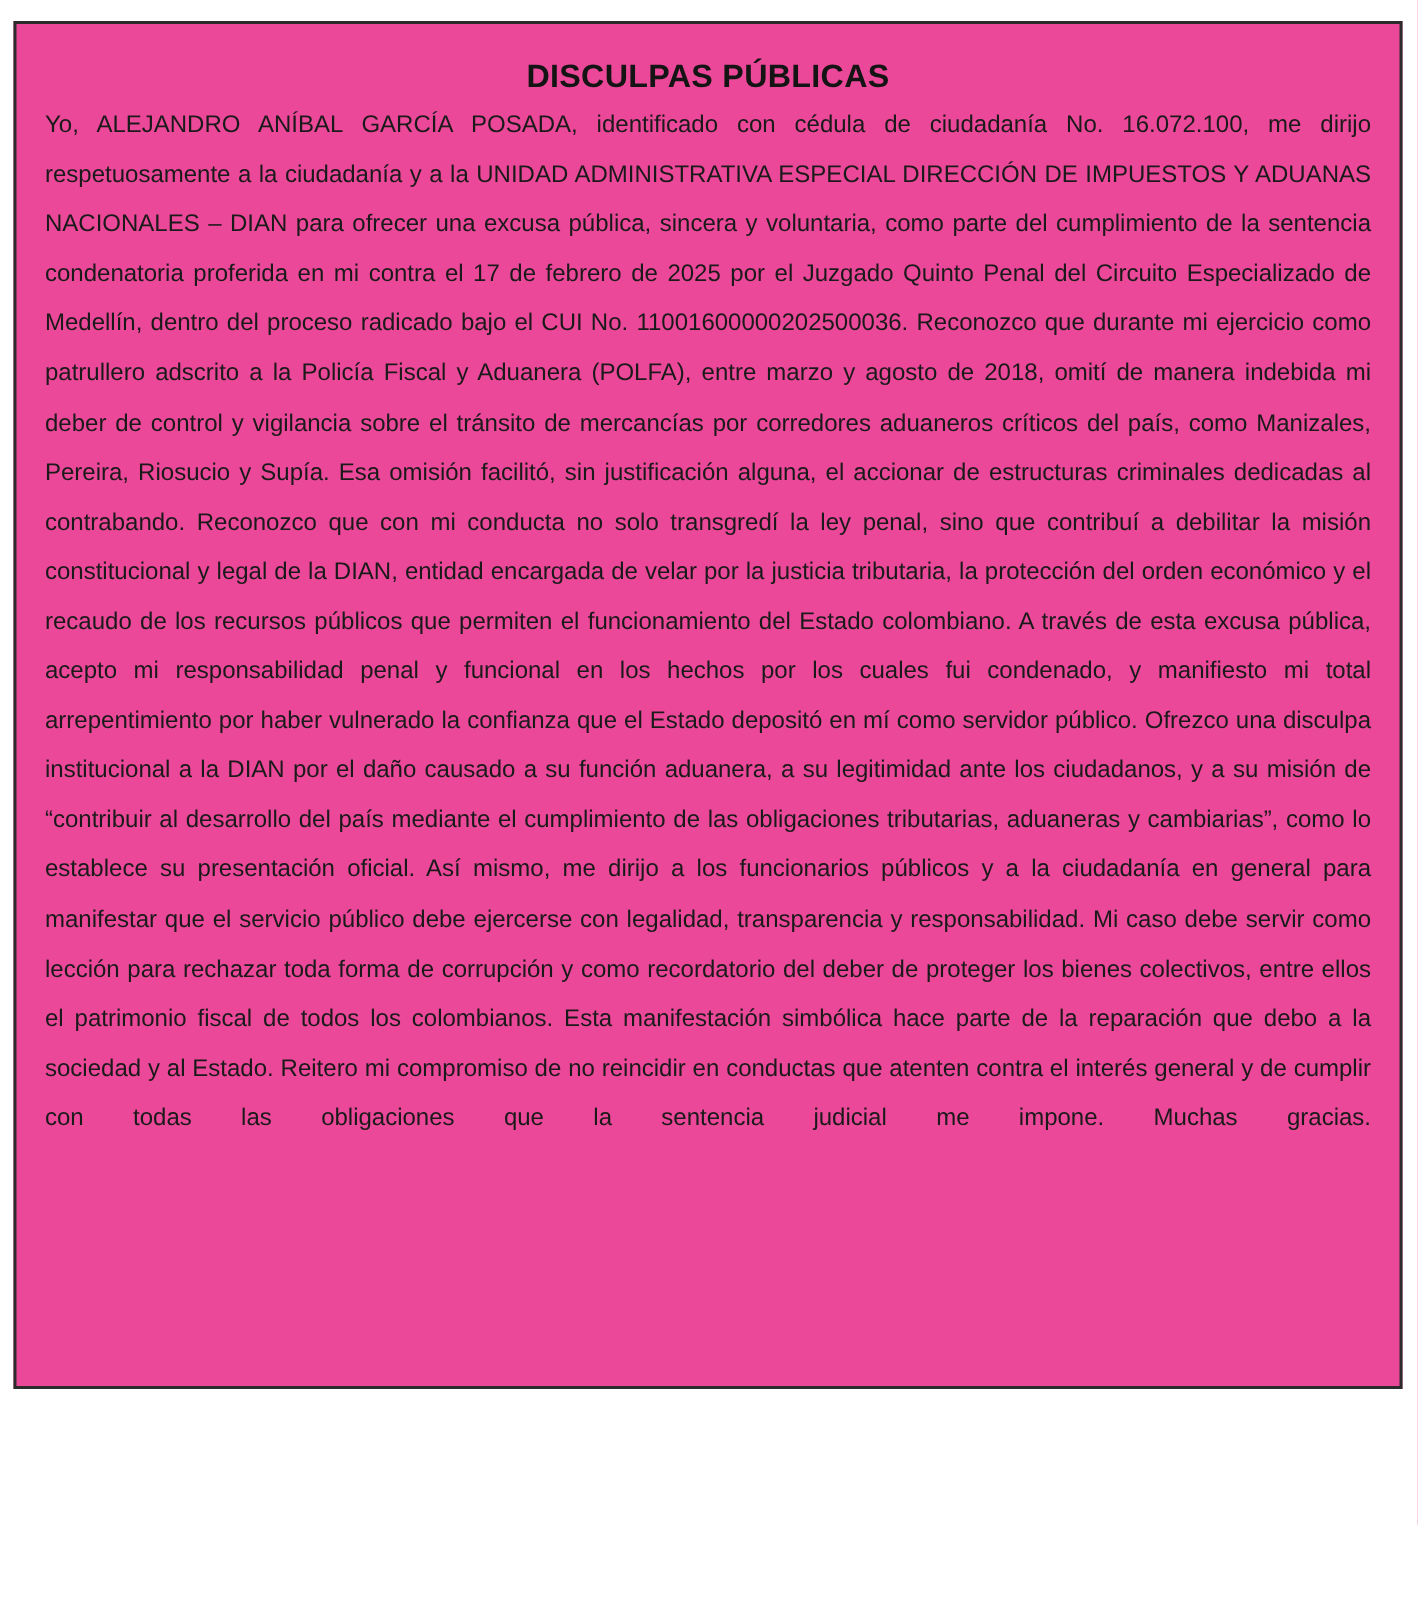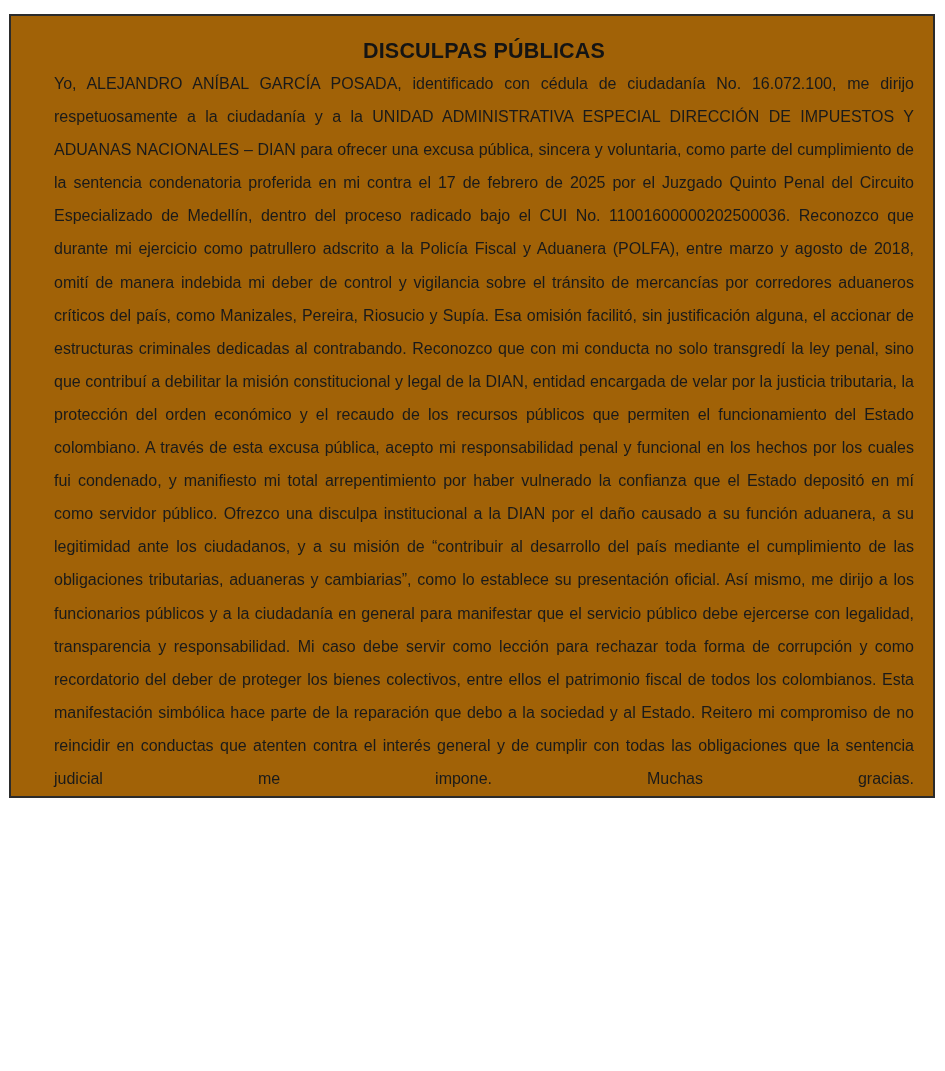--- a/index.html
+++ b/index.html
@@ -14,25 +14,24 @@
     font-family: "Liberation Sans", sans-serif;
     color: #1a1a1a;
     overflow: hidden;
   }
 
   #notice-box {
     position: absolute;
     left: 9px;
     top: 14px;
     width: 926px;
-    height: 784px;
+    height: 912px;
     box-sizing: border-box;
     border: 2px solid #2b2b2b;
-    background: #a16207;
-    padding-left: 24px;
+    background: #ec4899;
   }
 
   #notice-inner {
     padding: 22px 19px 0 19px;
   }
 
   #notice-title {
     text-align: center;
     font-weight: bold;
     font-size: 21.5px;

